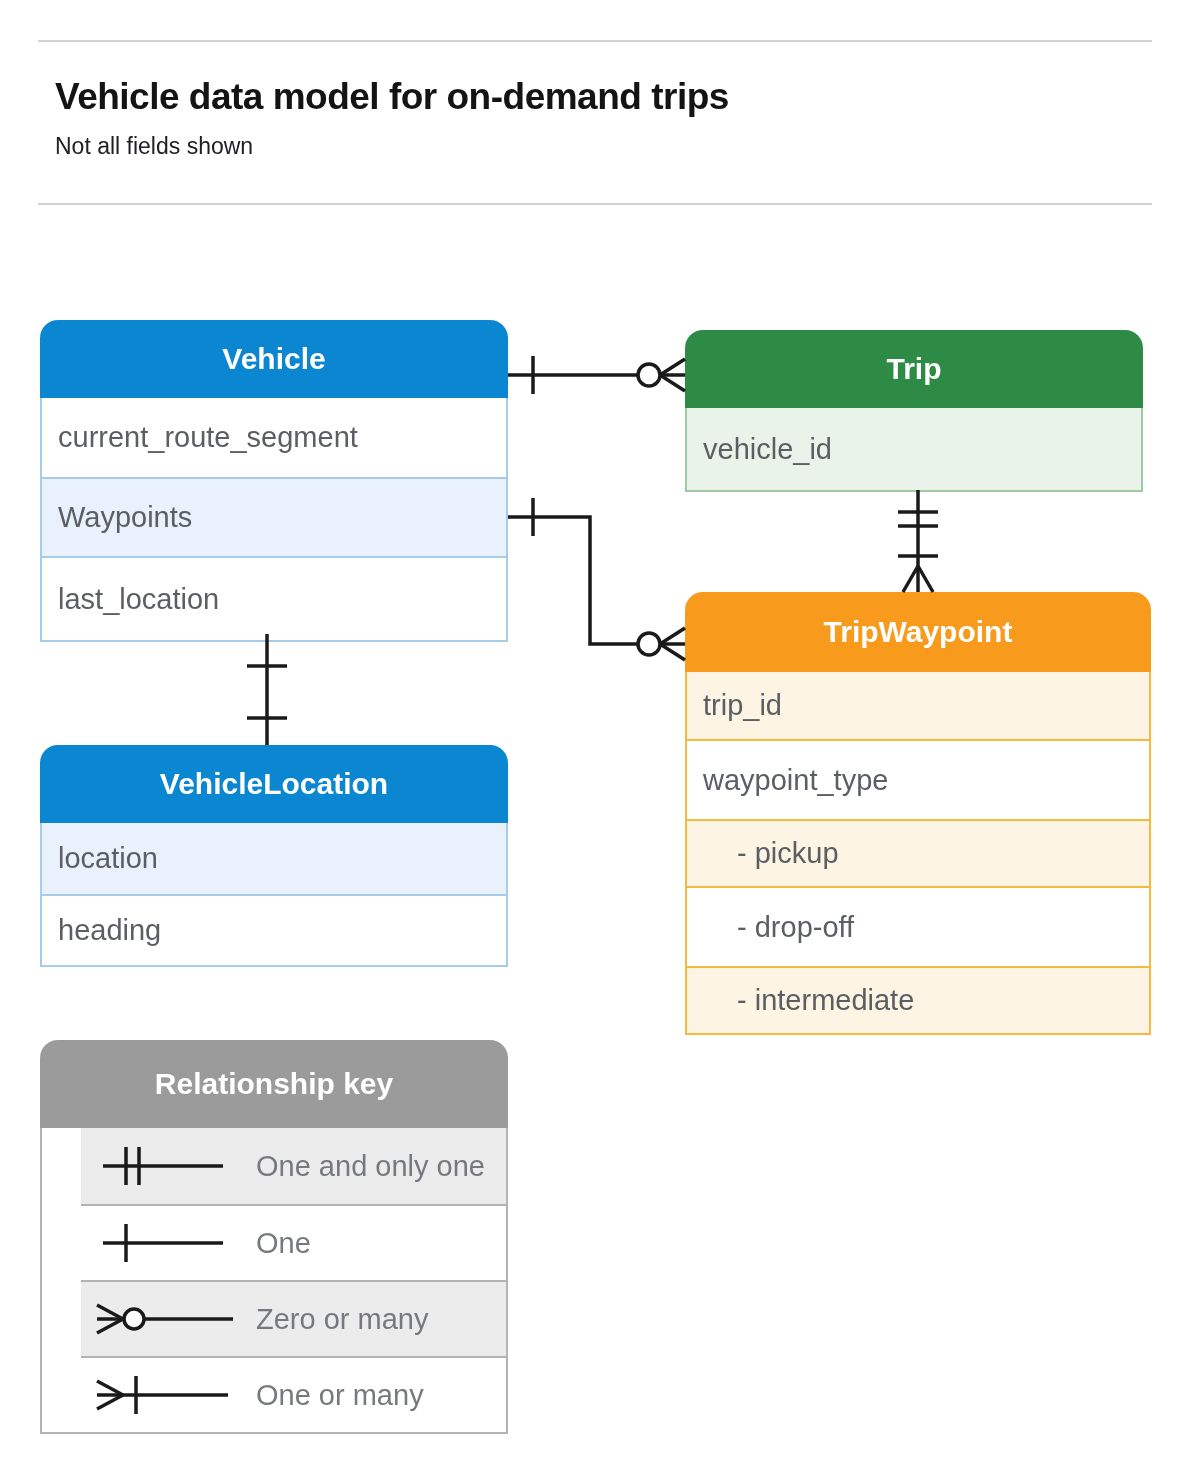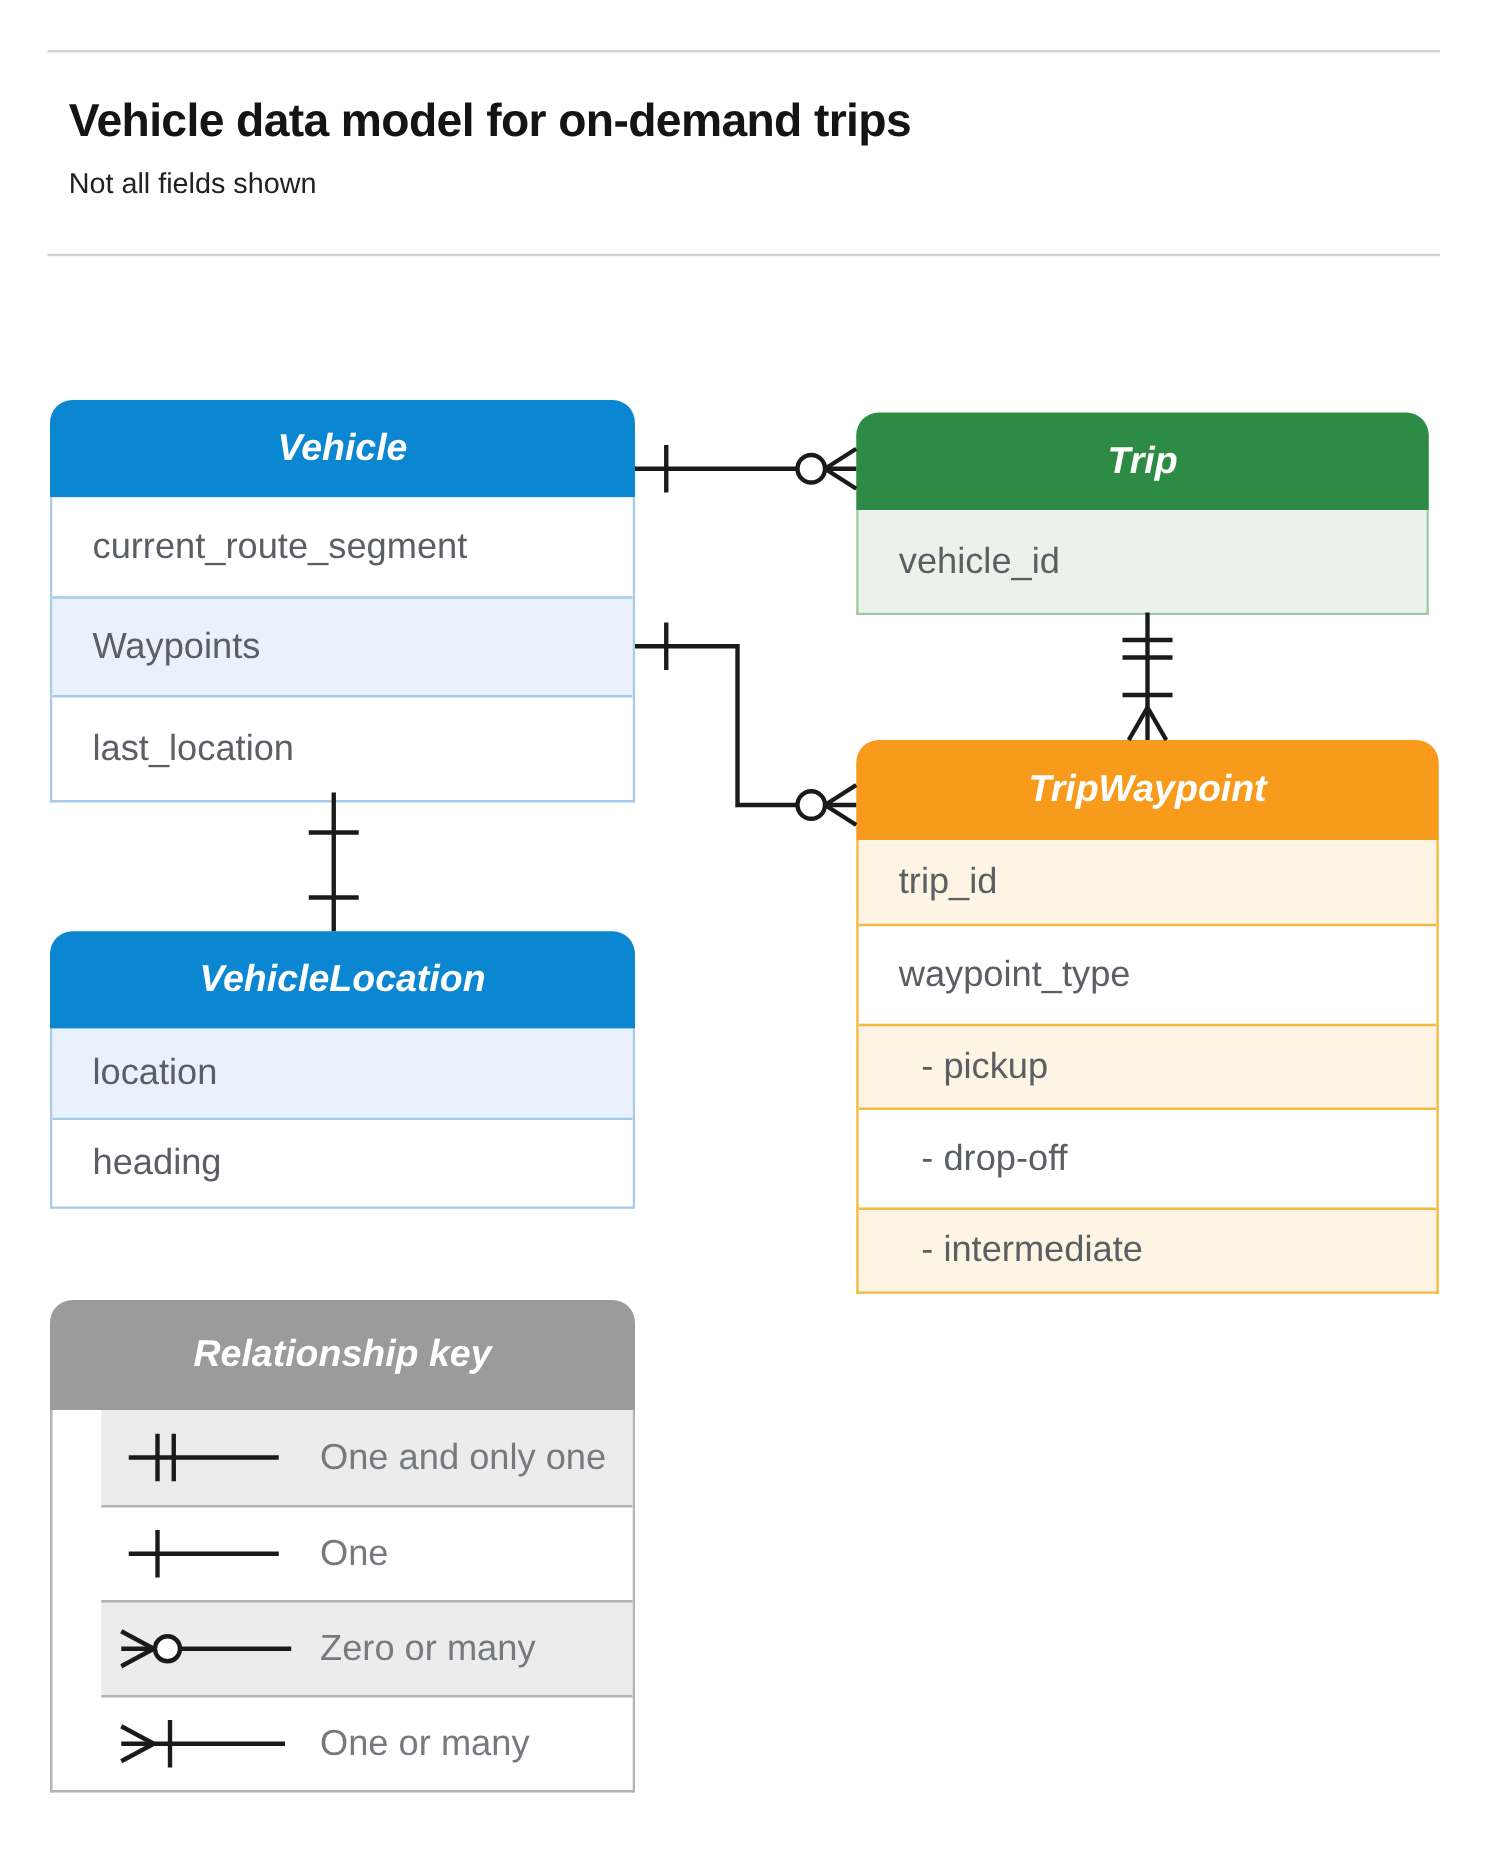--- a/index.html
+++ b/index.html
@@ -7,23 +7,23 @@
   .canvas{position:relative;width:1190px;height:1480px;background:#fff;overflow:hidden;}
 
   .rule{position:absolute;left:38px;width:1114px;height:0;border-top:2px solid #d2d2d2;}
   .rule.top{top:40px;}
   .rule.mid{top:203px;}
 
   .page-title{position:absolute;left:55px;top:76px;font-size:37px;font-weight:700;color:#141414;letter-spacing:-0.5px;}
   .page-subtitle{position:absolute;left:55px;top:133px;font-size:23px;font-weight:400;color:#202124;}
 
   .entity{position:absolute;box-sizing:border-box;}
-  .entity-header{display:flex;align-items:center;justify-content:center;border-radius:18px 18px 0 0;color:#ffffff;font-weight:700;font-size:30px;font-style:italic;}
+  .entity-header{display:flex;align-items:center;justify-content:center;border-radius:18px 18px 0 0;color:#ffffff;font-weight:700;font-size:30px;}
   .entity-body{box-sizing:border-box;border:2px solid;border-top:none;background:#fff;}
-  .row{box-sizing:border-box;display:flex;align-items:center;padding-left:32px;font-size:29px;color:#5b5e63;background:#ffffff;border-top:2px solid;}
+  .row{box-sizing:border-box;display:flex;align-items:center;padding-left:16px;font-size:29px;color:#5b5e63;background:#ffffff;border-top:2px solid;}
   .row:first-child{border-top:none;}
   .row.indent{padding-left:50px;}
 
   
   .e-blue .entity-header{background:#0b87d2;}
   .e-blue .entity-body{border-color:#a6cce9;}
   .e-blue .row{border-top-color:#a6cce9;}
   .e-blue .row.tint{background:#e8f1fc;}
 
   

